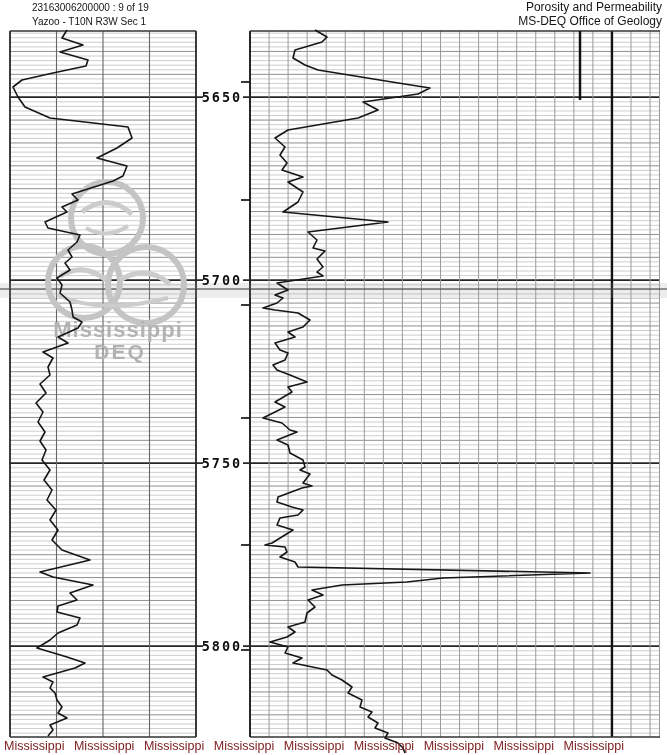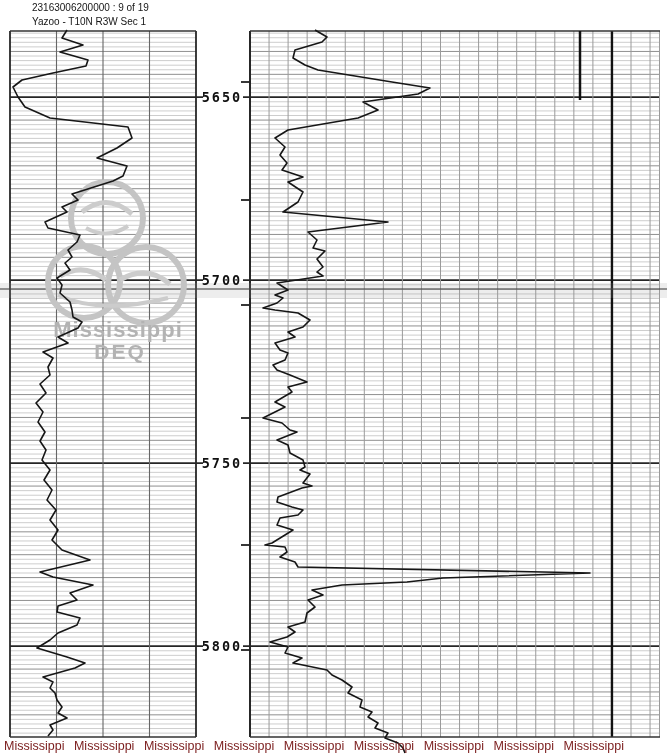--- a/index.html
+++ b/index.html
@@ -20,20 +20,24 @@
 </head>
 <body>
 
 <div class="page">
 
   <div class="hdr-left">
     <div>23163006200000 : 9 of 19</div>
     <div>Yazoo - T10N R3W Sec 1</div>
   </div>
 
+  <div class="hdr-right">
+    <div>Porosity and Permeability</div>
+    <div>MS-DEQ Office of Geology</div>
+  </div>
 
   <svg id="log-svg" width="667" height="755" viewBox="0 0 667 755">
     <g id="grid-g">
         <line x1="10" y1="33.15" x2="196" y2="33.15" stroke="#c8c8c8" stroke-width="1" stroke-opacity="0.9"></line>
         <line x1="250" y1="33.15" x2="660" y2="33.15" stroke="#c8c8c8" stroke-width="1" stroke-opacity="0.9"></line>
         <line x1="10" y1="37.73" x2="196" y2="37.73" stroke="#c8c8c8" stroke-width="1" stroke-opacity="0.9"></line>
         <line x1="250" y1="37.73" x2="660" y2="37.73" stroke="#c8c8c8" stroke-width="1" stroke-opacity="0.9"></line>
         <line x1="10" y1="42.3" x2="196" y2="42.3" stroke="#c8c8c8" stroke-width="1" stroke-opacity="0.9"></line>
         <line x1="250" y1="42.3" x2="660" y2="42.3" stroke="#c8c8c8" stroke-width="1" stroke-opacity="0.9"></line>
         <line x1="10" y1="46.88" x2="196" y2="46.88" stroke="#c8c8c8" stroke-width="1" stroke-opacity="0.9"></line>

